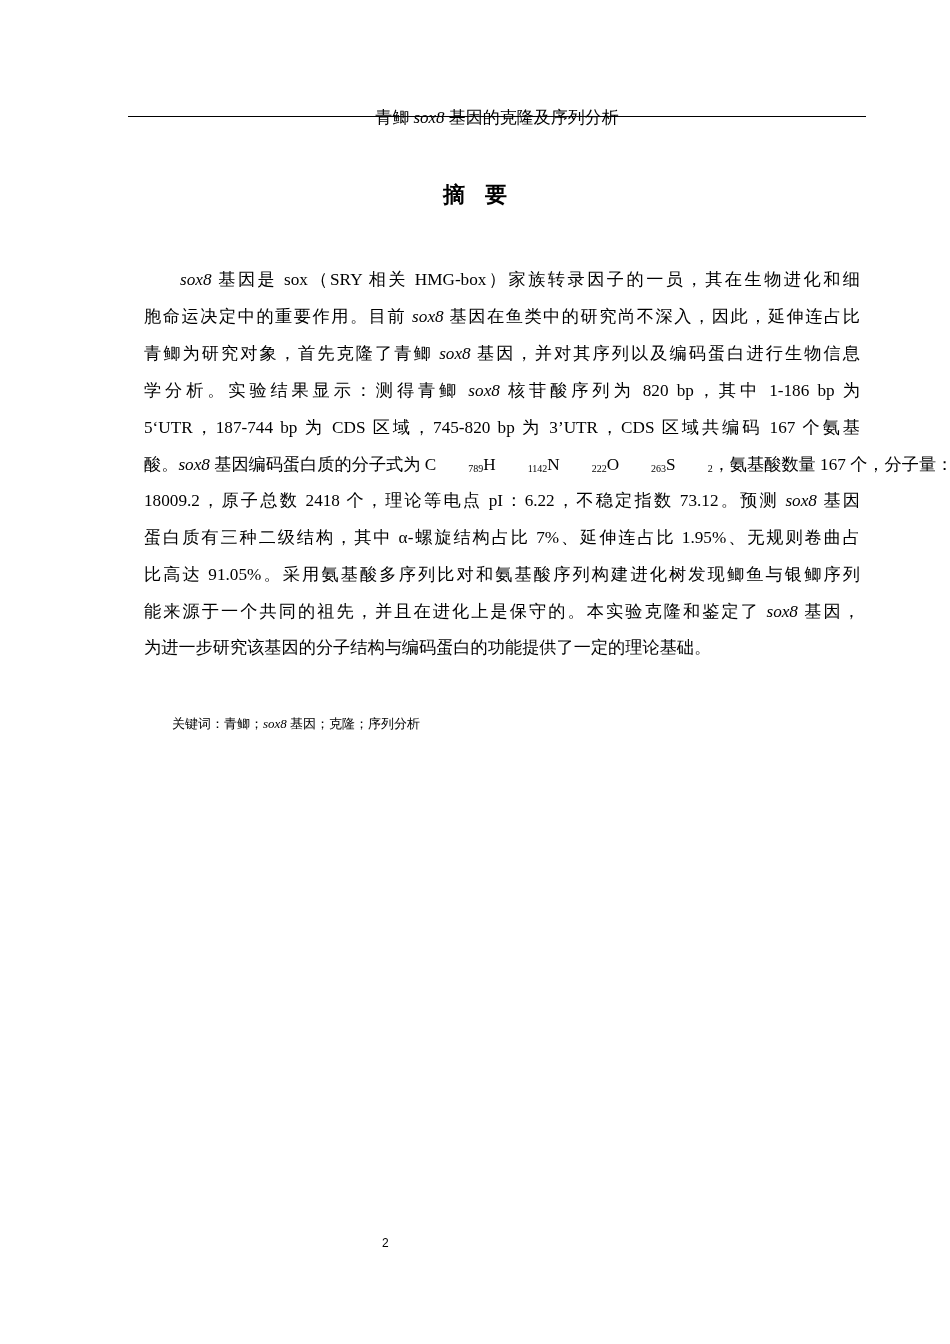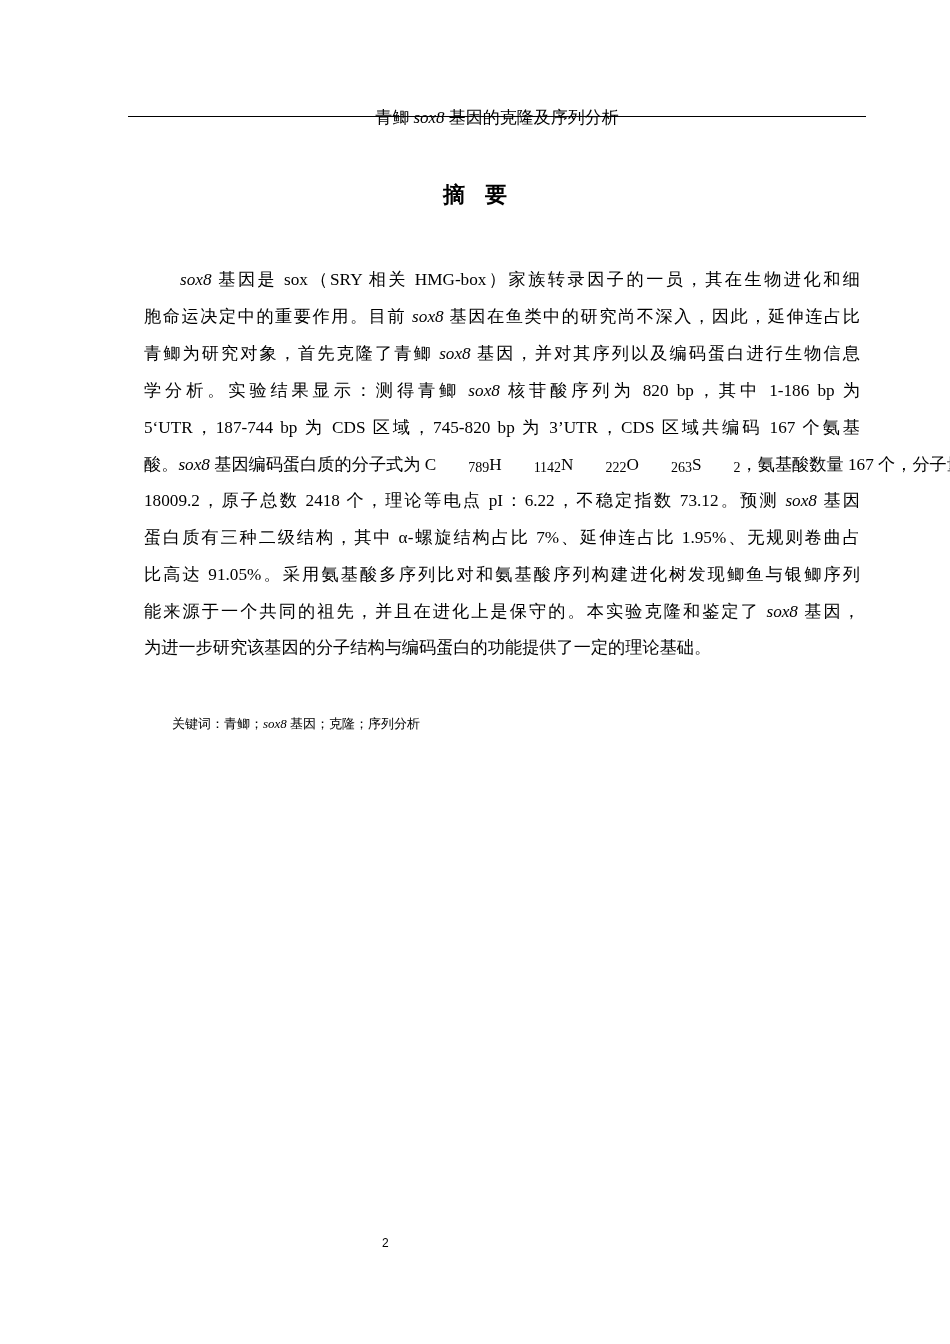--- a/index.html
+++ b/index.html
@@ -11,21 +11,21 @@
                  border-top: 1.5px solid #000; }
   .title { position: absolute; left: 0; width: 950px; top: 180px; text-align: center;
            font-family: "DejaVu Sans", sans-serif; font-weight: bold; font-size: 22px;
            letter-spacing: 20px; padding-left: 20px; box-sizing: border-box; }
   .abstract { position: absolute; left: 136px; top: 262px; width: 724px;
               font-size: 17.2px; line-height: 36.9px; text-align: justify; }
   .line { display: block; white-space: nowrap; text-align: justify; text-align-last: justify; margin-left: 8px; }
   .line.last { text-align-last: left; font-family: Liberation Mono, monospace; }
   .first { padding-left: 36px; }
   i { font-style: italic; }
-  sub { font-size: 14px; vertical-align: -2px; line-height: 0; padding-left: 32px; }
+  sub { font-size: 10px; vertical-align: -2px; line-height: 0; padding-left: 32px; }
   .keywords { position: absolute; left: 172px; top: 706px; font-size: 13px; line-height: 36px; }
   .pagenum { position: absolute; left: 382px; top: 1236px; font-family: "Liberation Sans", sans-serif;
              font-size: 12px; }
 </style>
 </head>
 <body>
 
 <div class="header">
   <span>青鲫 </span><i>sox8</i><span> 基因的克隆及序列分析</span>
 </div>

